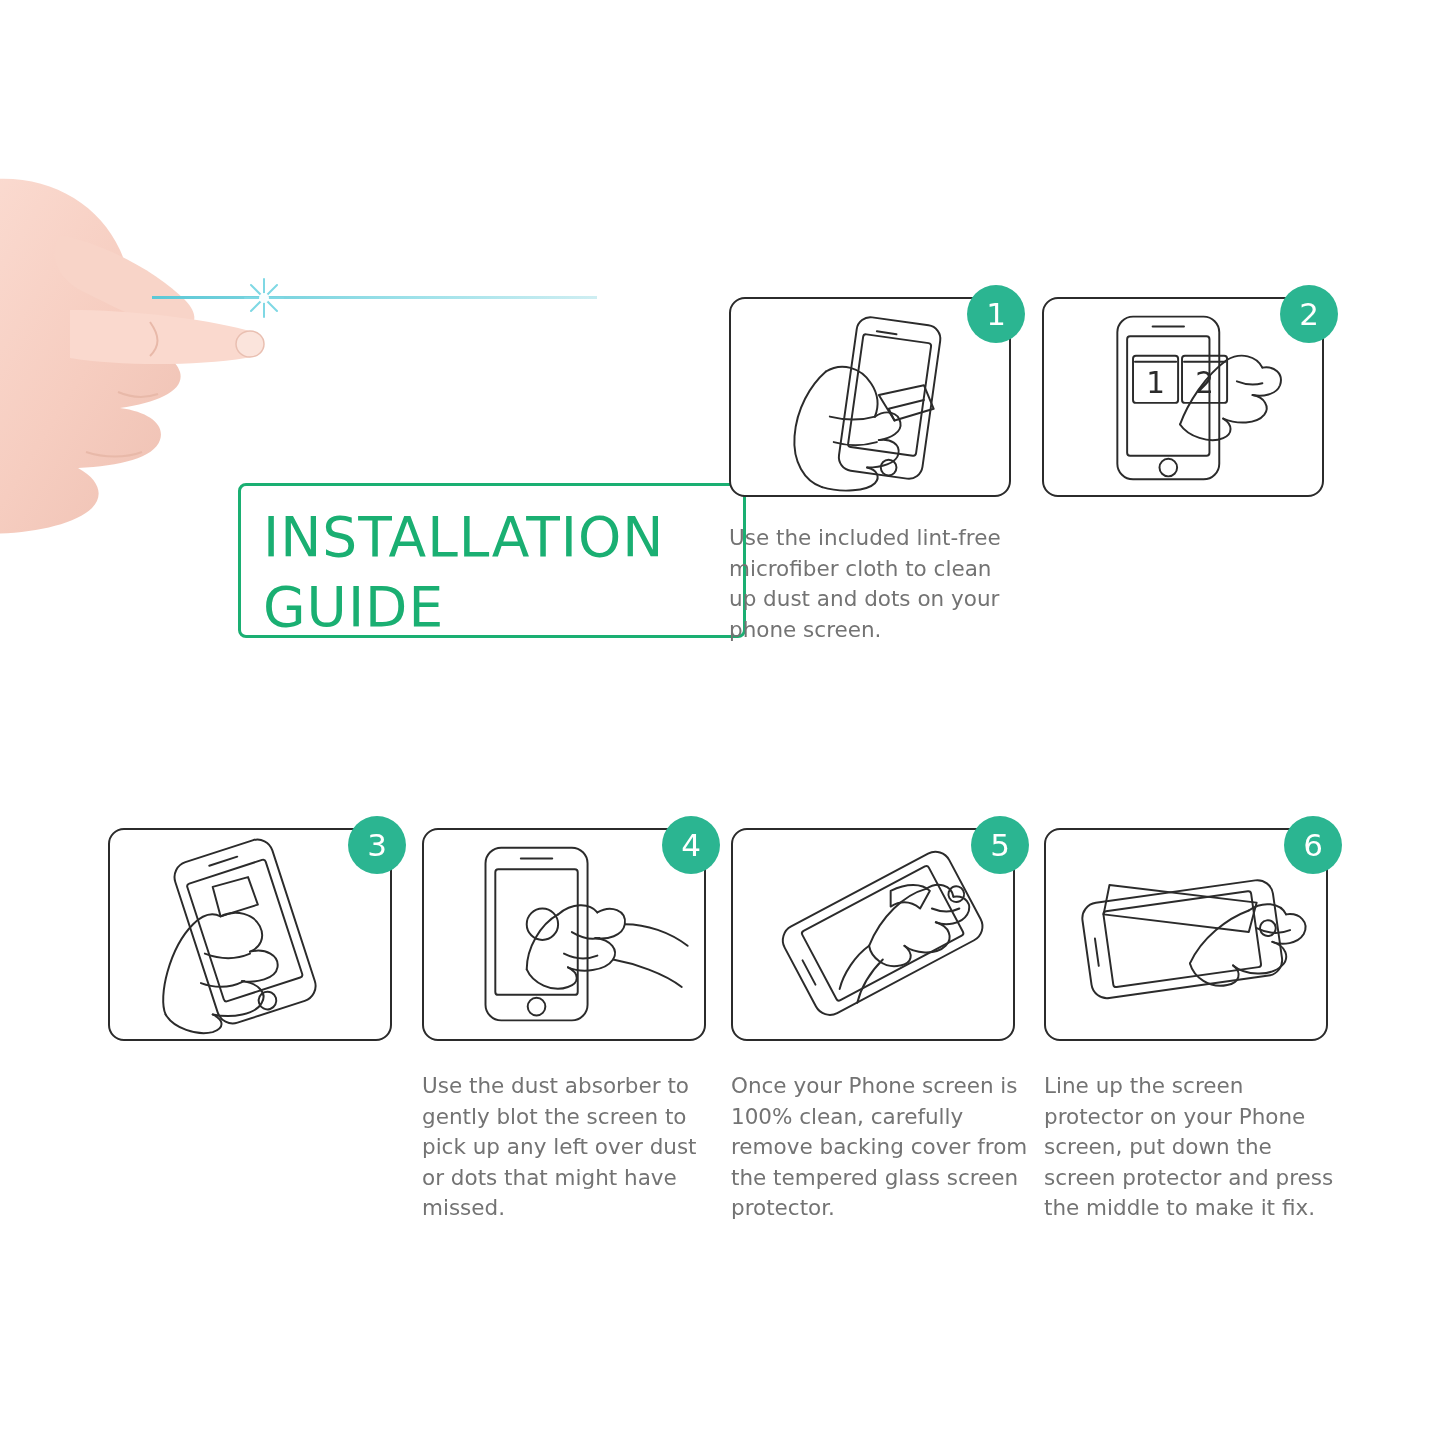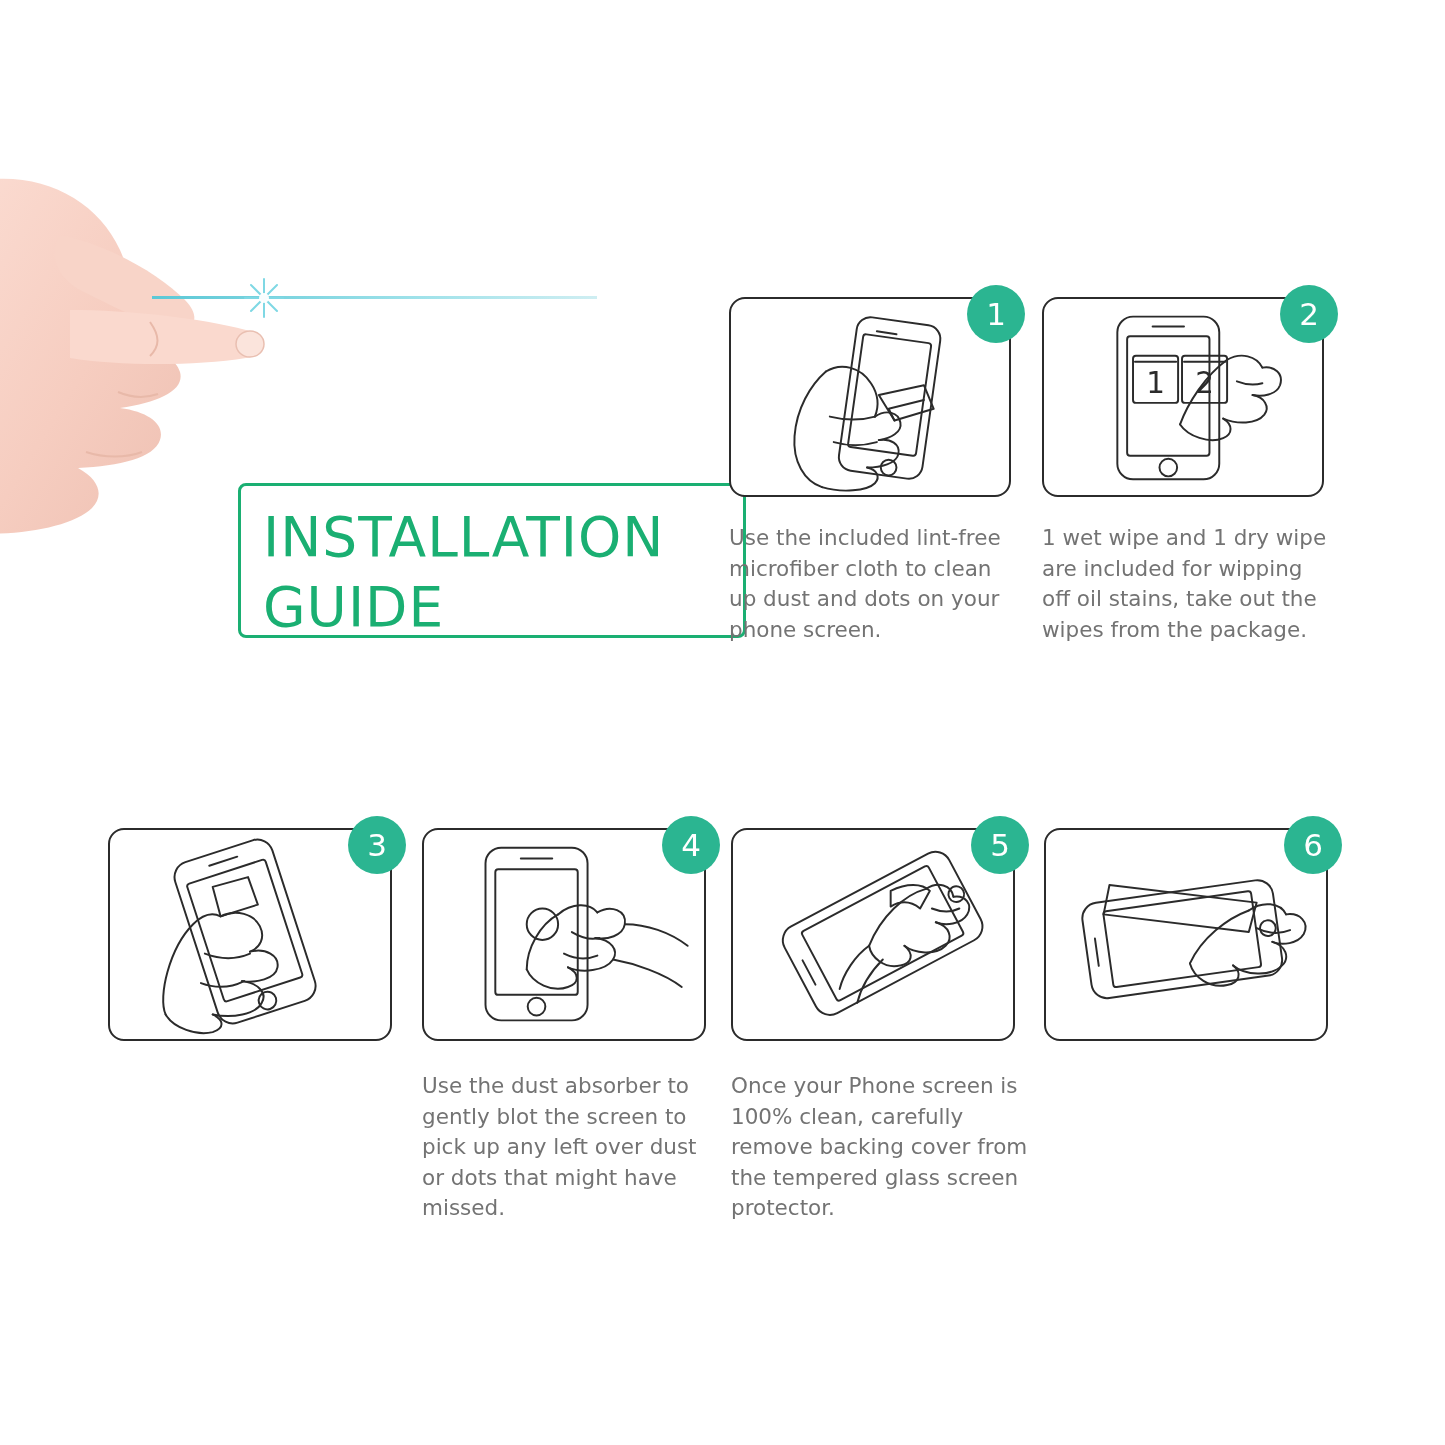--- a/index.html
+++ b/index.html
@@ -222,21 +222,20 @@
           <path d="M222 70 C 234 68, 244 76, 240 88 C 236 98, 222 100, 212 98"></path>
           <path d="M212 98 C 224 100, 230 110, 224 118 C 216 128, 196 128, 182 122"></path>
           <path d="M182 122 C 192 128, 192 138, 182 142 C 168 148, 146 140, 138 128"></path>
           <path d="M138 128 C 146 106, 164 78, 186 62"></path>
           <path d="M196 84 C 206 88, 214 88, 222 86"></path>
         </g>
       </svg>
     </div>
     <div class="step-badge">2</div>
   </div>
-  <div class="step-caption">1 wet wipe and 1 dry wipe are included for wipping off oil stains, take out the wipes from the package.</div>
 </div>
 
 <div class="step" id="step3">
   <div class="step-card">
     <div class="art">
       <svg viewBox="0 0 284 213" xmlns="http://www.w3.org/2000/svg" aria-hidden="true">
         <g fill="none" stroke="#2b2b2b" stroke-width="2" stroke-linejoin="round" stroke-linecap="round">
 
           <g transform="rotate(-18 142 106)">
             <rect x="86" y="16" width="104" height="172" rx="16"></rect>
@@ -343,13 +342,14 @@
           <path d="M244 86 C 258 84, 268 94, 262 106 C 256 116, 240 118, 230 114"></path>
           <path d="M230 114 C 244 118, 248 130, 240 138 C 228 150, 202 148, 190 138"></path>
           <path d="M190 138 C 200 146, 196 156, 184 158 C 166 162, 150 150, 146 136"></path>
           <path d="M146 136 C 158 110, 184 90, 206 82"></path>
           <path d="M214 100 C 226 106, 238 106, 248 102"></path>
         </g>
       </svg>
     </div>
     <div class="step-badge">6</div>
   </div>
+  <div class="step-caption">Line up the screen protector on your Phone screen, put down the screen protector and press the middle to make it fix.</div>
 </div>
 
 </body></html>

